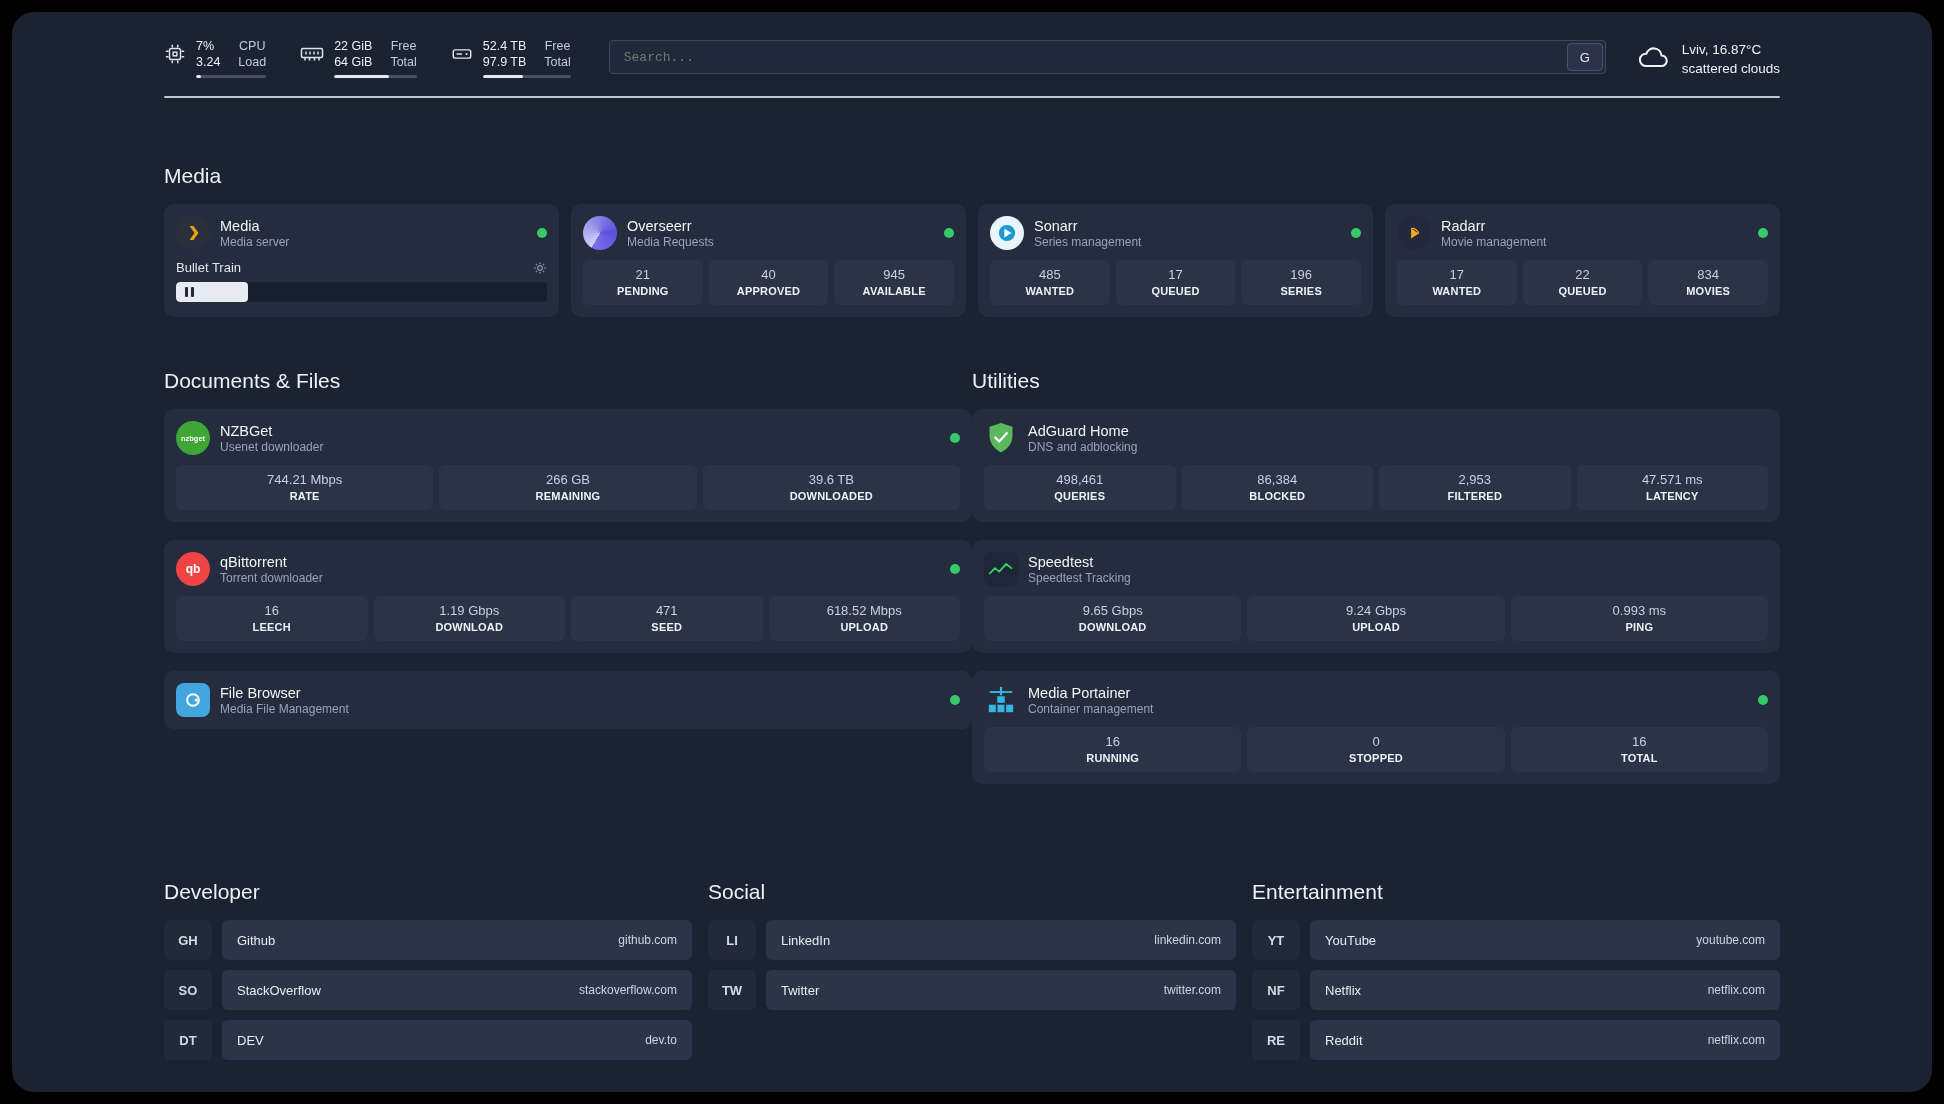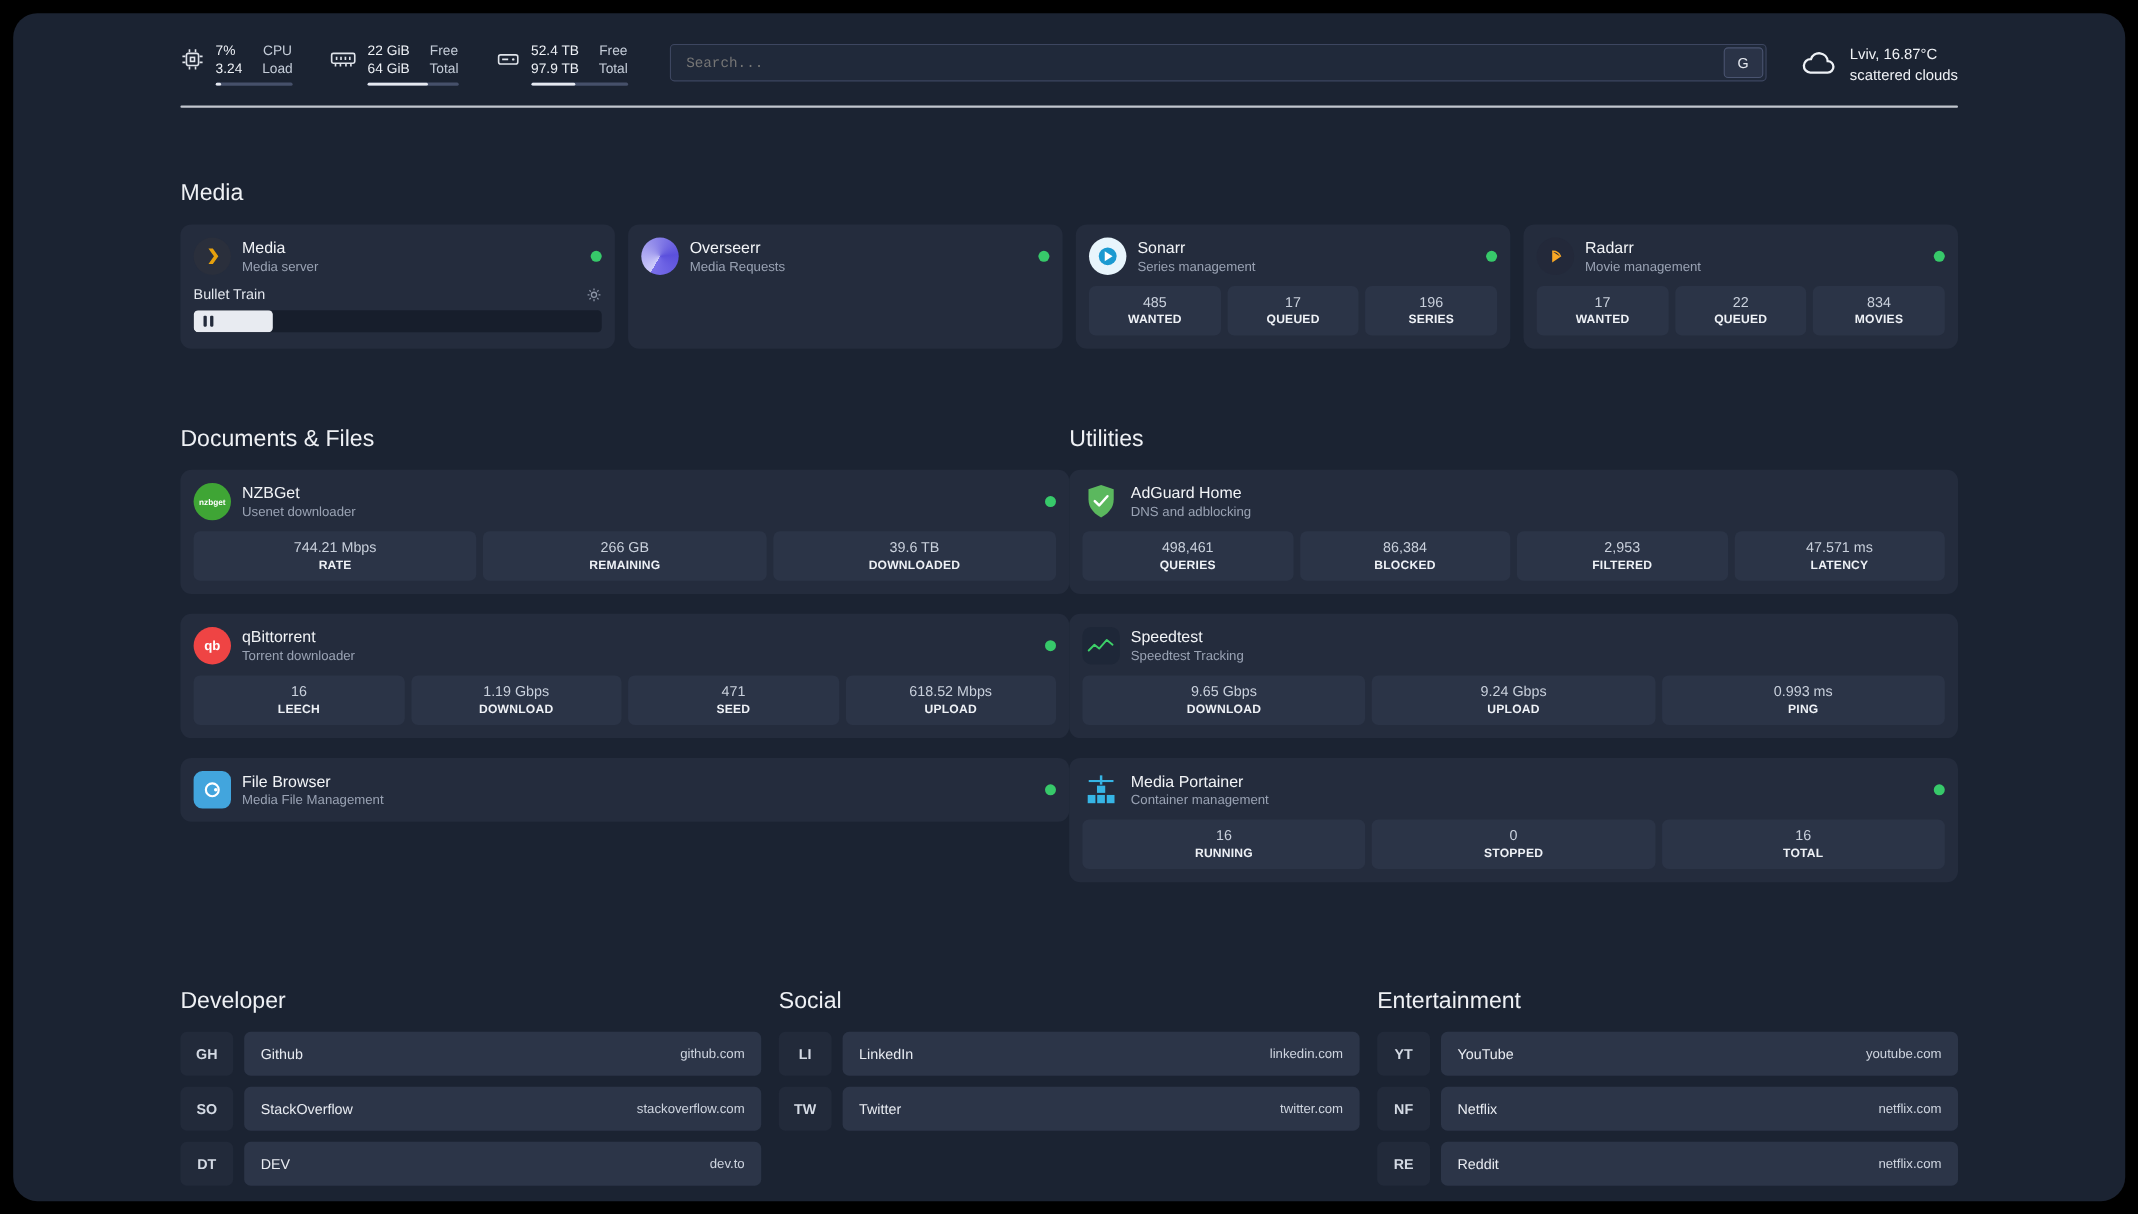--- a/index.html
+++ b/index.html
@@ -54,21 +54,21 @@
   .plex-row { display:flex; align-items:center; margin-top:10px; }
   .plex-title { font-size:13px; color:#e3e7ee; }
   .gear { margin-left:auto; display:flex; cursor:pointer; }
   .player { position:relative; margin-top:7px; height:20px; background:#171e2c; border-radius:4px; overflow:hidden; }
   .player-fill { position:absolute; left:0; top:0; bottom:0; background:#e8ebf1; border-radius:4px; }
   .pause-icon { position:absolute; left:9px; top:5px; display:flex; gap:3px; cursor:pointer; }
   .pause-icon i { width:3px; height:10px; background:#232b3b; border-radius:1px; }
   .player-time { position:absolute; right:9px; top:4px; font-size:11px; color:#eef1f6;margin-top:24px; }
 
   
-  .cols { display:grid; grid-template-columns:1fr 1fr; margin-top:70px; }
+  .cols { display:grid; grid-template-columns:1fr 1fr; margin-top:52px; }
   .col .section-title { margin-bottom:16px; }
   .col .card { margin-bottom:18px; }
 
   
   .icon-mini-text { color:#fff; font-weight:700; }
   .nzb-text { font-size:7.5px; }
   .qb-text { font-size:12px; }
 
   
   .bookmarks { display:grid; grid-template-columns:repeat(3,1fr); gap:16px; margin-top:78px; align-items:start; }
@@ -221,20 +221,34 @@
 
         <div class="card">
           <div class="card-head">
             <div class="app-icon" style="background:conic-gradient(from 210deg,#cfcdfa,#5b50dc 65%,#7a70ea)"></div>
             <div class="app-text">
               <div class="app-name">Overseerr</div>
               <div class="app-desc">Media Requests</div>
             </div>
             <span class="status-dot"></span>
           </div>
+          <div class="stats">
+            <div class="stat">
+              <div class="stat-value">21</div>
+              <div class="stat-label">PENDING</div>
+            </div>
+            <div class="stat">
+              <div class="stat-value">40</div>
+              <div class="stat-label">APPROVED</div>
+            </div>
+            <div class="stat">
+              <div class="stat-value">945</div>
+              <div class="stat-label">AVAILABLE</div>
+            </div>
+          </div>
         </div>
 
         <div class="card">
           <div class="card-head">
             <div class="app-icon" style="background:#e8f5fc">
               <svg width="18" height="18" viewBox="0 0 20 20">
                 <circle cx="10" cy="10" r="9" fill="#1b9ad1"></circle>
                 <path d="M7 5l8 5-8 5z" fill="#fff"></path>
               </svg>
             </div>

